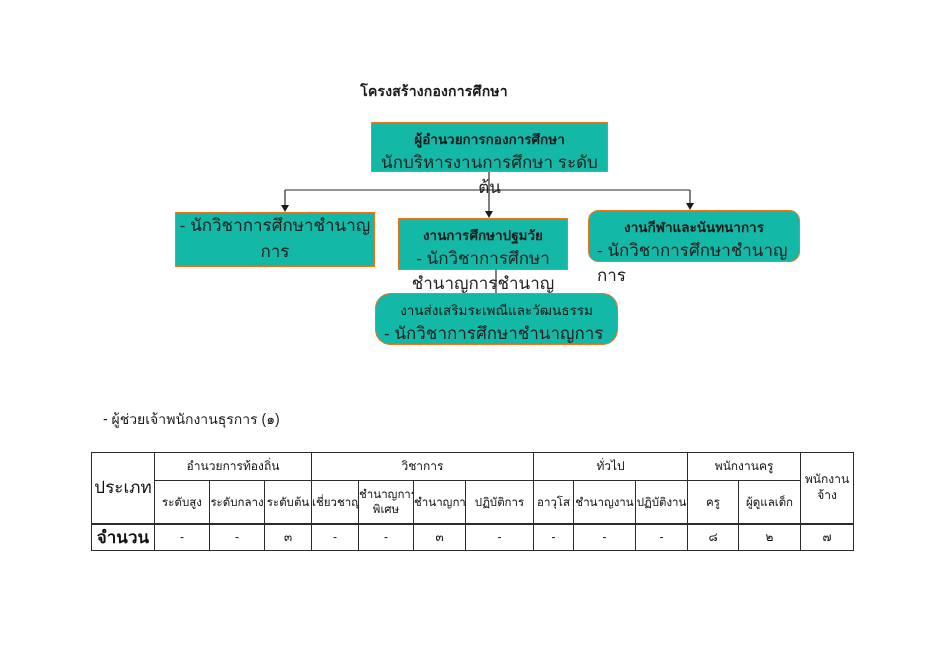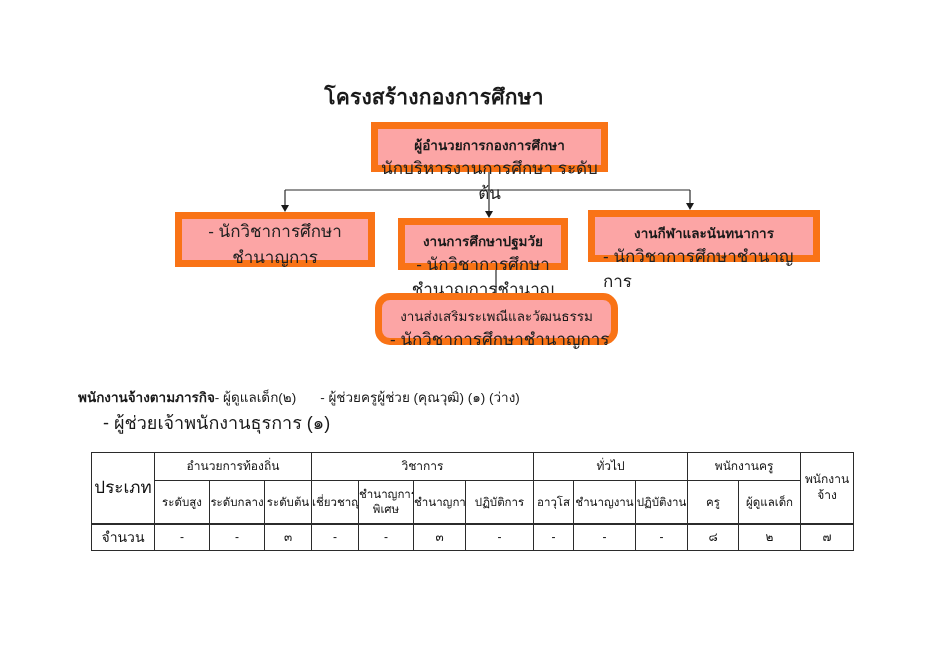--- a/index.html
+++ b/index.html
@@ -3,54 +3,54 @@
 <meta charset="utf-8">
 <style>
   html,body{margin:0;padding:0;background:#e9e9e9;}
   .page{
     position:relative;width:950px;height:672px;background:#ffffff;
     font-family:"Liberation Sans","DejaVu Sans",sans-serif;color:#1a1a1a;
     overflow:hidden;margin:0 auto;
   }
   .page-title{
     position:absolute;left:0;top:80px;width:868px;text-align:center;
-    font-size:21px;font-weight:bold;letter-spacing:.2px;
+    font-size:14px;font-weight:bold;letter-spacing:.2px;
   }
   .org-box{
-    position:absolute;border:7px solid #f97316;background:#fca5a5;
+    position:absolute;border:1px solid #f97316;background:#14b8a6;
     box-sizing:border-box;text-align:center;
   }
   .org-box .box-title{font-weight:bold;font-size:13.5px;margin-top:7px;line-height:1.45;}
   .org-box .box-staff{font-size:17px;line-height:1.5;color:#222;}
   .box-director{left:371px;top:122px;width:237px;height:50px;}
   .box-unit-1{left:175px;top:212px;width:200px;height:55px;}
   .box-unit-2{left:398px;top:218px;width:170px;height:52px;}
-  .box-unit-3{left:588px;top:210px;width:232px;height:52px;}
+  .box-unit-3{left:588px;top:210px;width:212px;height:52px;border-radius:10px;}
   .box-unit-4{left:375px;top:293px;width:243px;height:52px;border-radius:15px;}
   .staff-left{text-align:left;padding-left:8px;}
   svg.connectors{position:absolute;left:0;top:0;pointer-events:none;}
   .notes-line1{position:absolute;left:78px;top:386px;font-size:13.5px;white-space:nowrap;}
   .notes-line1 .notes-heading{font-weight:bold;}
   .notes-line1 .notes-item2{margin-left:24px;}
-  .notes-line2{position:absolute;left:103px;top:408px;font-size:18px;white-space:nowrap;}
+  .notes-line2{position:absolute;left:103px;top:408px;font-size:14px;white-space:nowrap;}
   table.staff-table{
     position:absolute;left:91px;top:452px;width:762px;
     border-collapse:collapse;table-layout:fixed;
     font-size:12px;color:#111;
   }
   .staff-table th,.staff-table td{
     border:1px solid #2b2b2b;text-align:center;vertical-align:middle;
     font-weight:normal;padding:0;overflow:hidden;line-height:1.25;
   }
   .staff-table{border:1.5px solid #2b2b2b;}
   .staff-table tr.group-row{height:28px;}
   .staff-table tr.sub-row{height:43px;}
   .staff-table tr.data-row{height:27px;}
   .staff-table tr.data-row td{border-top:2px solid #2b2b2b;}
-  .staff-table .row-label{font-weight:normal;font-size:14px;}
+  .staff-table .row-label{font-weight:bold;font-size:17px;}
   .staff-table .corner{font-size:17px;}
   .staff-table .sub-row th{font-size:11.5px;white-space:nowrap;}
   .staff-table .two-line{white-space:normal;line-height:1.3;}
 </style>
 </head>
 <body>
 
 <div class="page">
 
   <div class="page-title">โครงสร้างกองการศึกษา</div>
@@ -84,23 +84,20 @@
   <div class="org-box box-unit-3">
     <div class="box-title">งานกีฬาและนันทนาการ</div>
     <div class="box-staff staff-left">- นักวิชาการศึกษาชำนาญการ</div>
   </div>
 
   <div class="org-box box-unit-4">
     <div class="box-title" style="font-weight:normal">งานส่งเสริมระเพณีและวัฒนธรรม</div>
     <div class="box-staff staff-left">- นักวิชาการศึกษาชำนาญการ</div>
   </div>
 
-  <div class="notes-line1">
-    <span class="notes-heading">พนักงานจ้างตามภารกิจ</span><span>- ผู้ดูแลเด็ก(๒)</span><span class="notes-item2">- ผู้ช่วยครูผู้ช่วย   (คุณวุฒิ)   (๑) (ว่าง)</span>
-  </div>
   <div class="notes-line2">
     <span>- ผู้ช่วยเจ้าพนักงานธุรการ  (๑)</span>
   </div>
 
   <table class="staff-table">
     <colgroup>
       <col style="width:63px">
         <col style="width:55px">
         <col style="width:55px">
         <col style="width:47px">

